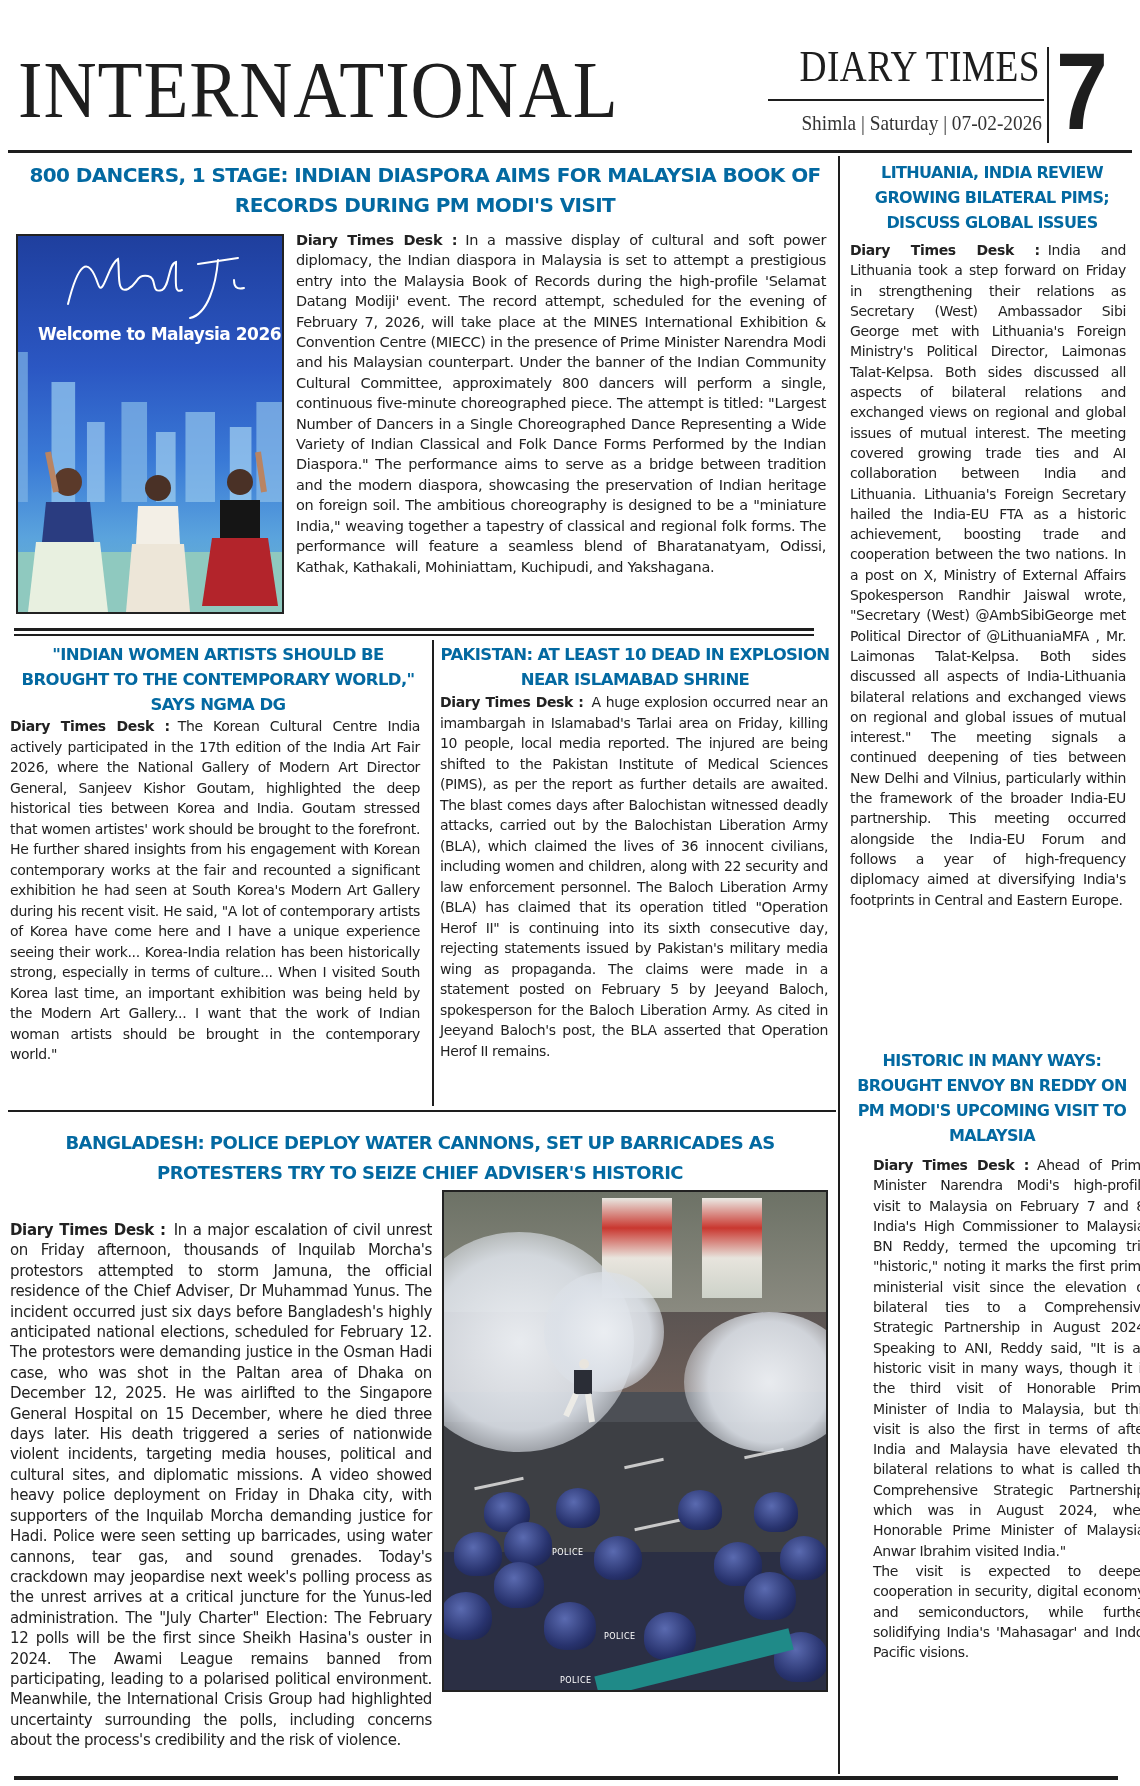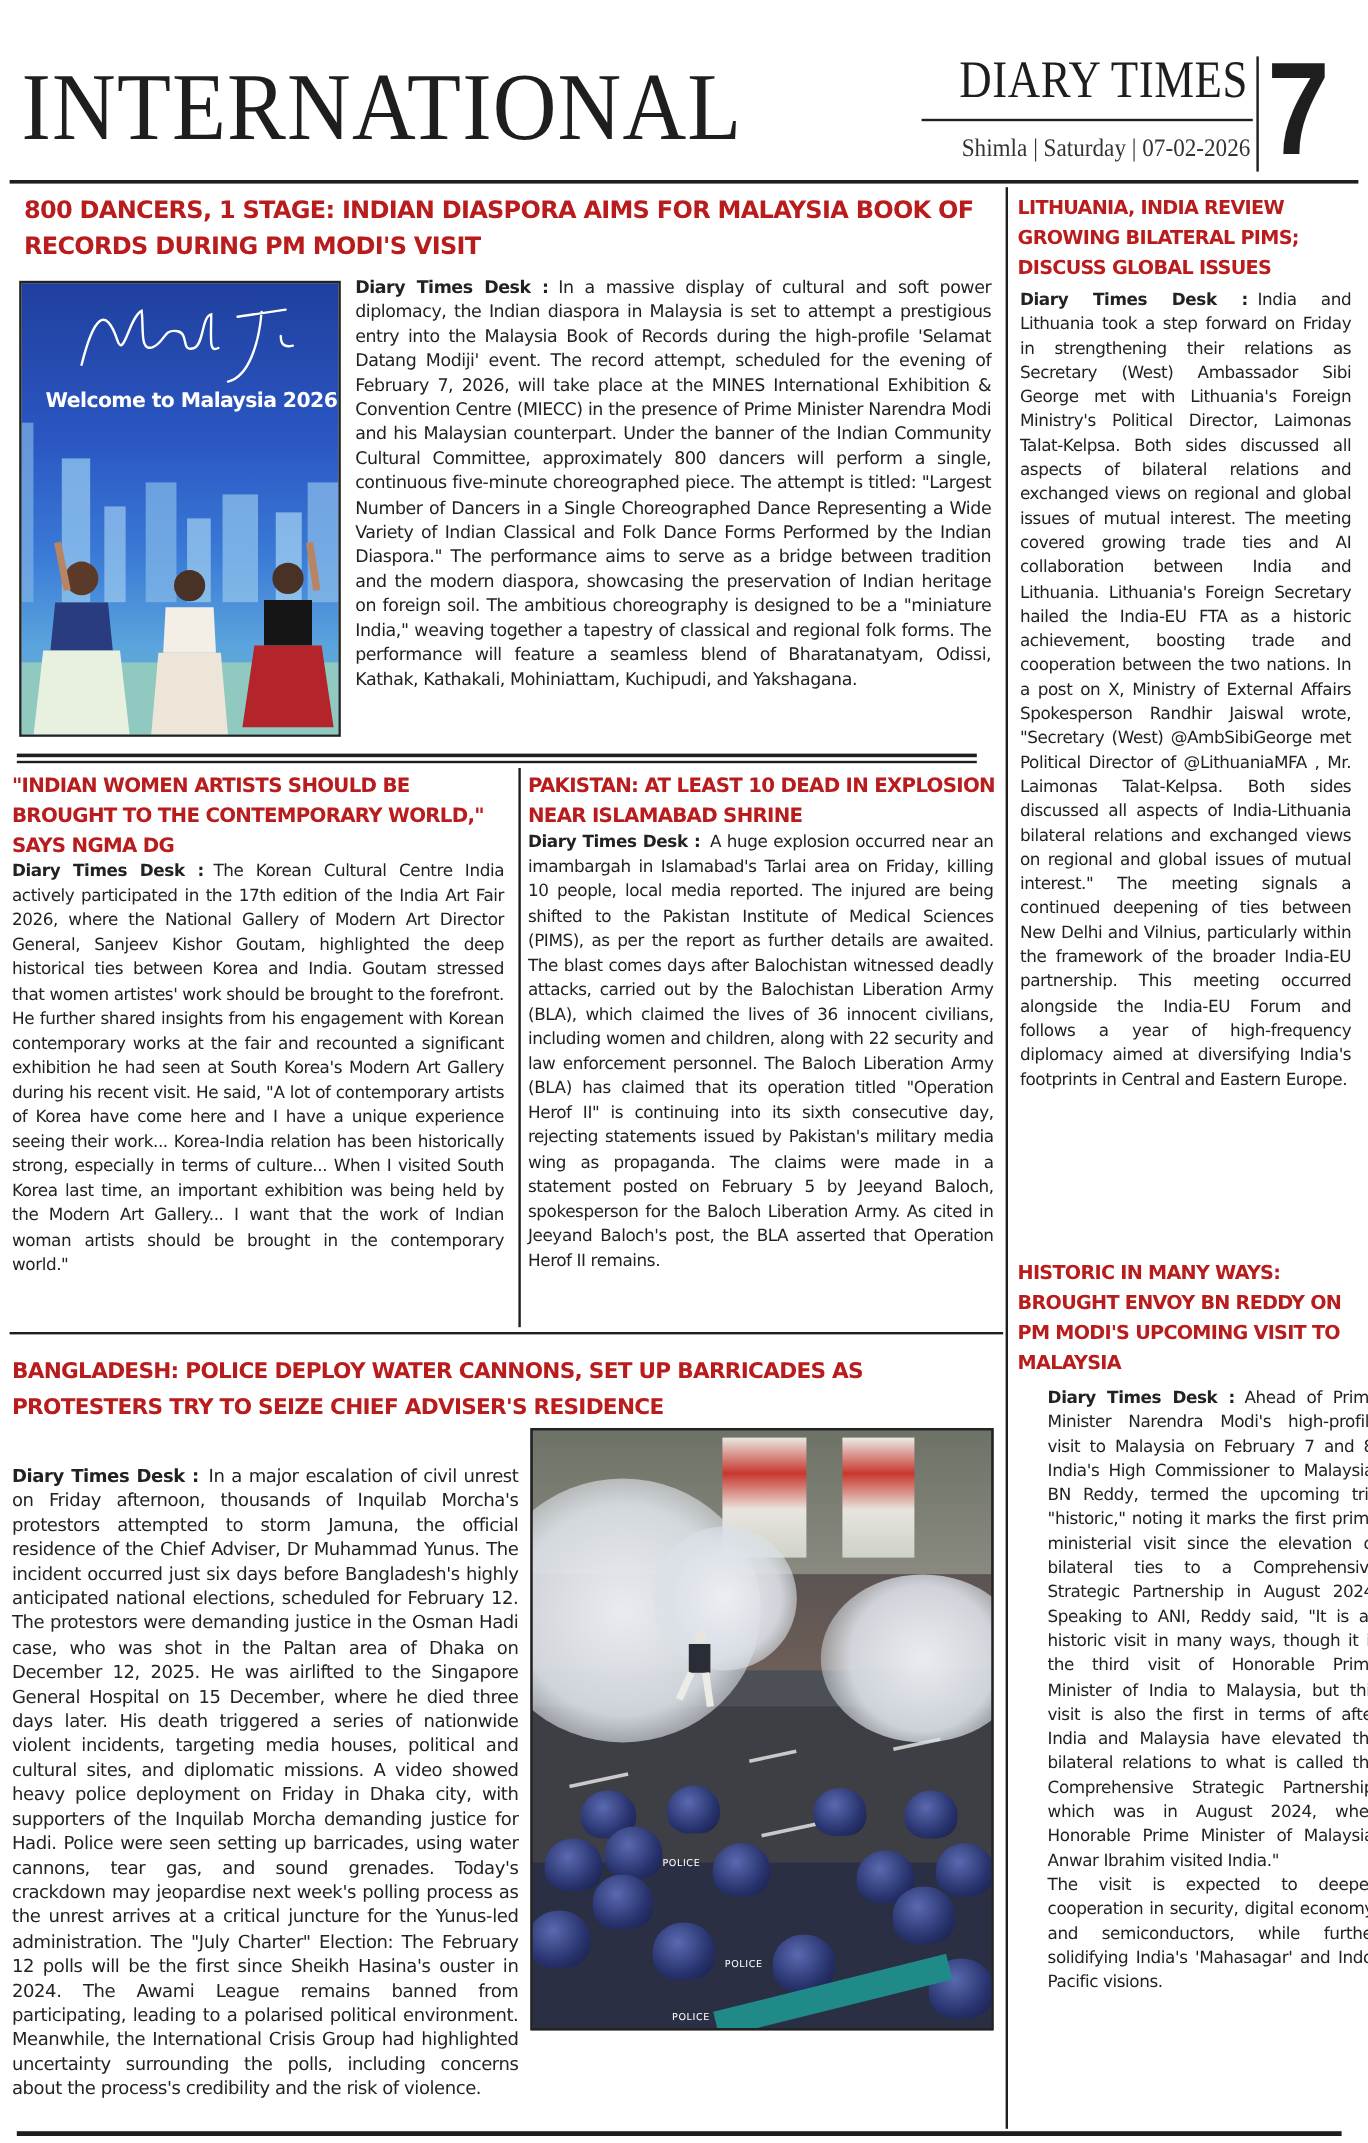--- a/index.html
+++ b/index.html
@@ -27,21 +27,21 @@
   .mast-vrule { position: absolute; left: 1047px; top: 47px; width: 2px; height: 96px; background: #1e1e1e; }
   .page-num {
     position: absolute; left: 1056px; top: 36px; font-family: "Liberation Sans", sans-serif;
     font-weight: 700; font-size: 110px; line-height: 110px; color: #1e1e1e; transform: scaleX(0.85); transform-origin: left top;
   }
   .mast-rule { position: absolute; left: 8px; top: 150px; width: 1124px; height: 3px; background: #1e1e1e; }
 
   
   .headline {
     position: absolute; font-family: "DejaVu Sans", sans-serif; font-weight: 700;
-    color: #b91c1c; letter-spacing: -0.6px; text-transform: none;
+    text-align: center; color: #0369a1; letter-spacing: -0.6px; text-transform: none;
   }
   .body {
     position: absolute; font-family: "DejaVu Sans", sans-serif; color: #222;
     text-align: justify; letter-spacing: -0.35px;
   }
   .body .byline { font-weight: 700; margin-right: 8px; }
   .body p { margin: 0; }
 
   .photo { position: absolute; border: 2px solid #222; overflow: hidden; padding-left: 48px; }
 
@@ -162,21 +162,21 @@
 <article>
   <h2 class="headline a3-head">PAKISTAN: AT LEAST 10 DEAD IN EXPLOSION NEAR ISLAMABAD SHRINE</h2>
   <div class="body a3-body">
     <p><span class="byline">Diary Times Desk :</span><span>A huge explosion occurred near an imambargah in Islamabad's Tarlai area on Friday, killing 10 people, local media reported. The injured are being shifted to the Pakistan Institute of Medical Sciences (PIMS), as per the report as further details are awaited. The blast comes days after Balochistan witnessed deadly attacks, carried out by the Balochistan Liberation Army (BLA), which claimed the lives of 36 innocent civilians, including women and children, along with 22 security and law enforcement personnel. The Baloch Liberation Army (BLA) has claimed that its operation titled "Operation Herof II" is continuing into its sixth consecutive day, rejecting statements issued by Pakistan's military media wing as propaganda. The claims were made in a statement posted on February 5 by Jeeyand Baloch, spokesperson for the Baloch Liberation Army. As cited in Jeeyand Baloch's post, the BLA asserted that Operation Herof II remains.</span></p>
   </div>
 </article>
 
 <div class="rule-h" style="left:8px; top:1110px; width:828px; height:2px;"></div>
 
 <article>
-  <h2 class="headline a4-head">BANGLADESH: POLICE DEPLOY WATER CANNONS, SET UP BARRICADES AS PROTESTERS TRY TO SEIZE CHIEF ADVISER'S RESIDENCE</h2>
+  <h2 class="headline a4-head">BANGLADESH: POLICE DEPLOY WATER CANNONS, SET UP BARRICADES AS PROTESTERS TRY TO SEIZE CHIEF ADVISER'S HISTORIC</h2>
   <div class="body a4-body">
     <p><span class="byline">Diary Times Desk :</span><span>In a major escalation of civil unrest on Friday afternoon, thousands of Inquilab Morcha's protestors attempted to storm Jamuna, the official residence of the Chief Adviser, Dr Muhammad Yunus. The incident occurred just six days before Bangladesh's highly anticipated national elections, scheduled for February 12. The protestors were demanding justice in the Osman Hadi case, who was shot in the Paltan area of Dhaka on December 12, 2025. He was airlifted to the Singapore General Hospital on 15 December, where he died three days later. His death triggered a series of nationwide violent incidents, targeting media houses, political and cultural sites, and diplomatic missions. A video showed heavy police deployment on Friday in Dhaka city, with supporters of the Inquilab Morcha demanding justice for Hadi. Police were seen setting up barricades, using water cannons, tear gas, and sound grenades. Today's crackdown may jeopardise next week's polling process as the unrest arrives at a critical juncture for the Yunus-led administration. The "July Charter" Election: The February 12 polls will be the first since Sheikh Hasina's ouster in 2024. The Awami League remains banned from participating, leading to a polarised political environment. Meanwhile, the International Crisis Group had highlighted uncertainty surrounding the polls, including concerns about the process's credibility and the risk of violence.</span></p>
   </div>
 
   <figure class="photo a4-photo">
     <div class="sky2"></div>
     <div class="poster" style="left:158px; width:70px; background:linear-gradient(180deg,#e8e8e2 0%,#c9372f 30%,#e9e5de 60%,#cfd3cb 100%);"></div>
     <div class="poster" style="left:258px; width:60px; background:linear-gradient(180deg,#ebebe6 0%,#c9372f 30%,#e7e4dd 60%,#cdd2c9 100%);"></div>
     <div class="crowd"></div>
     <div class="road">

